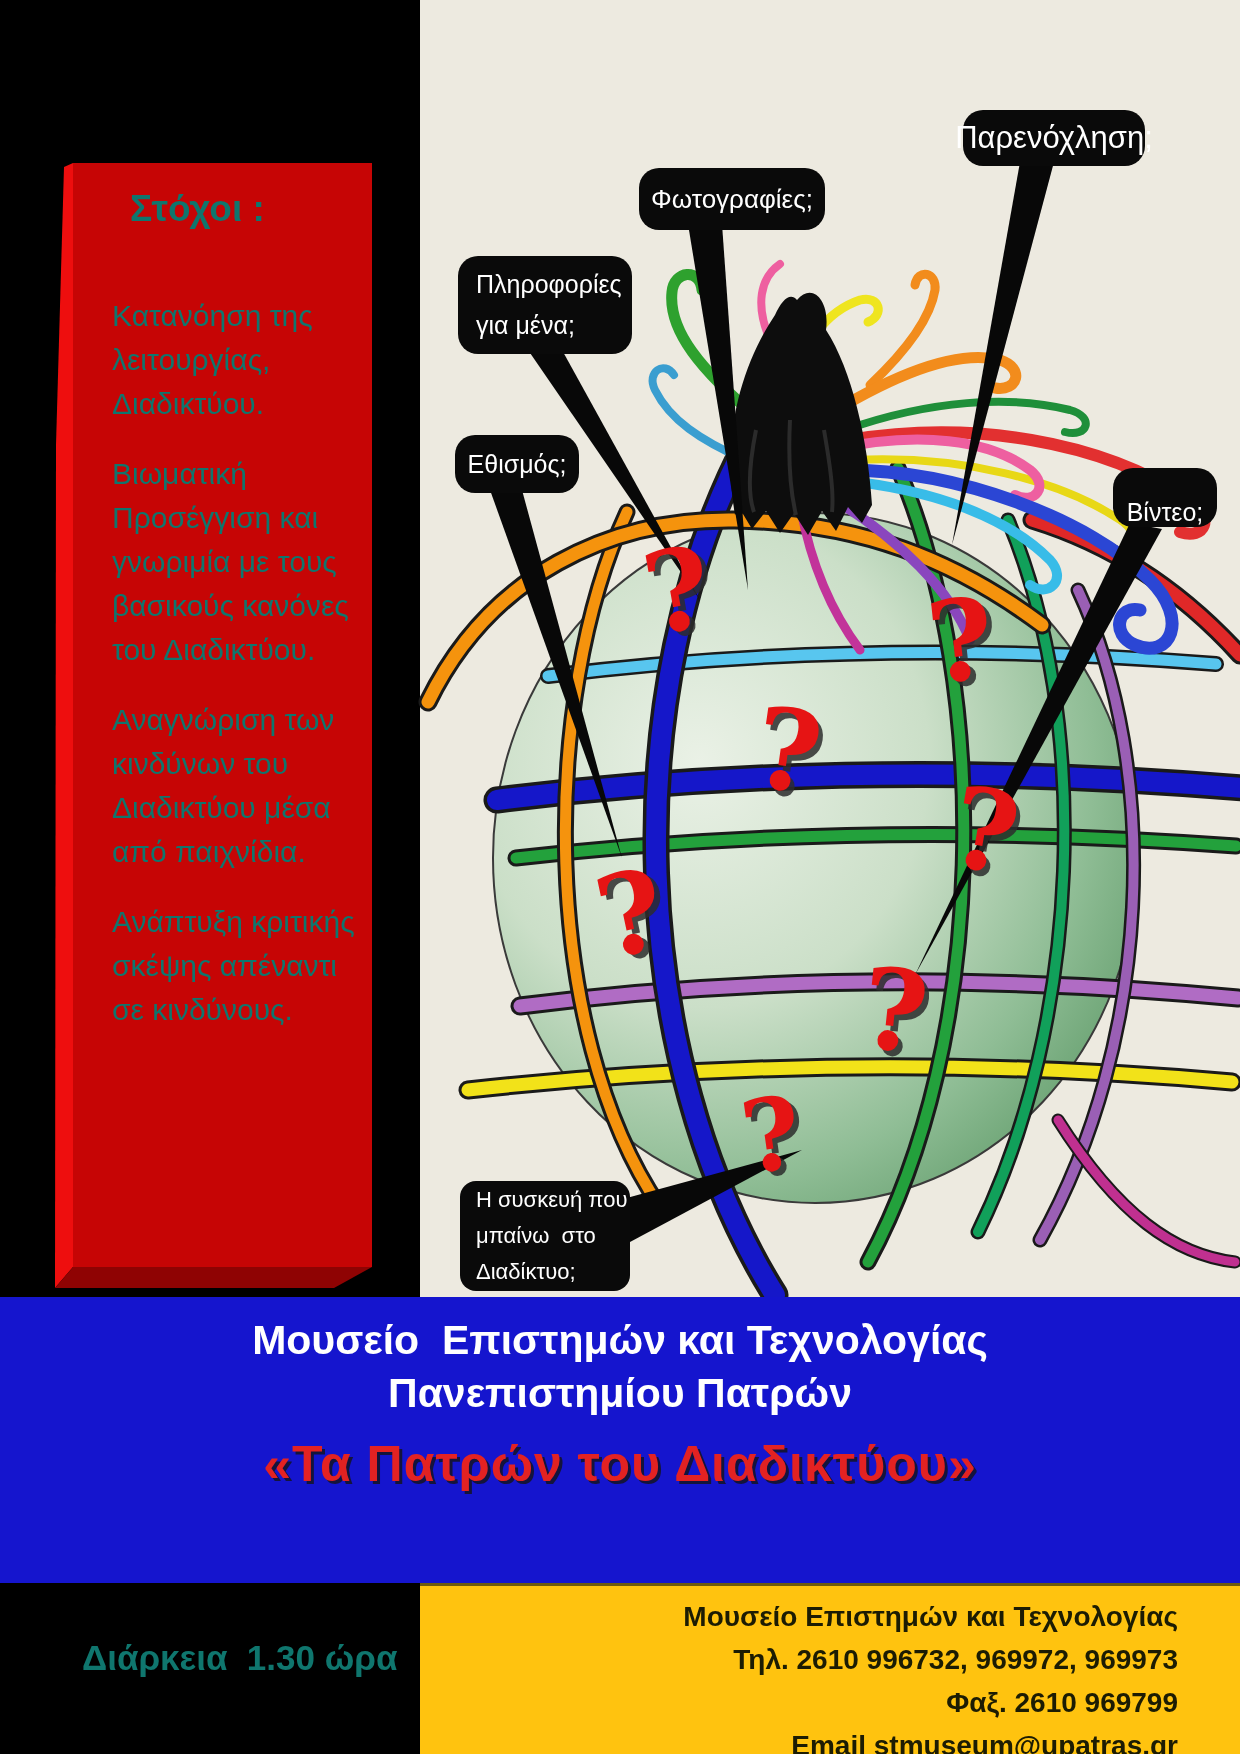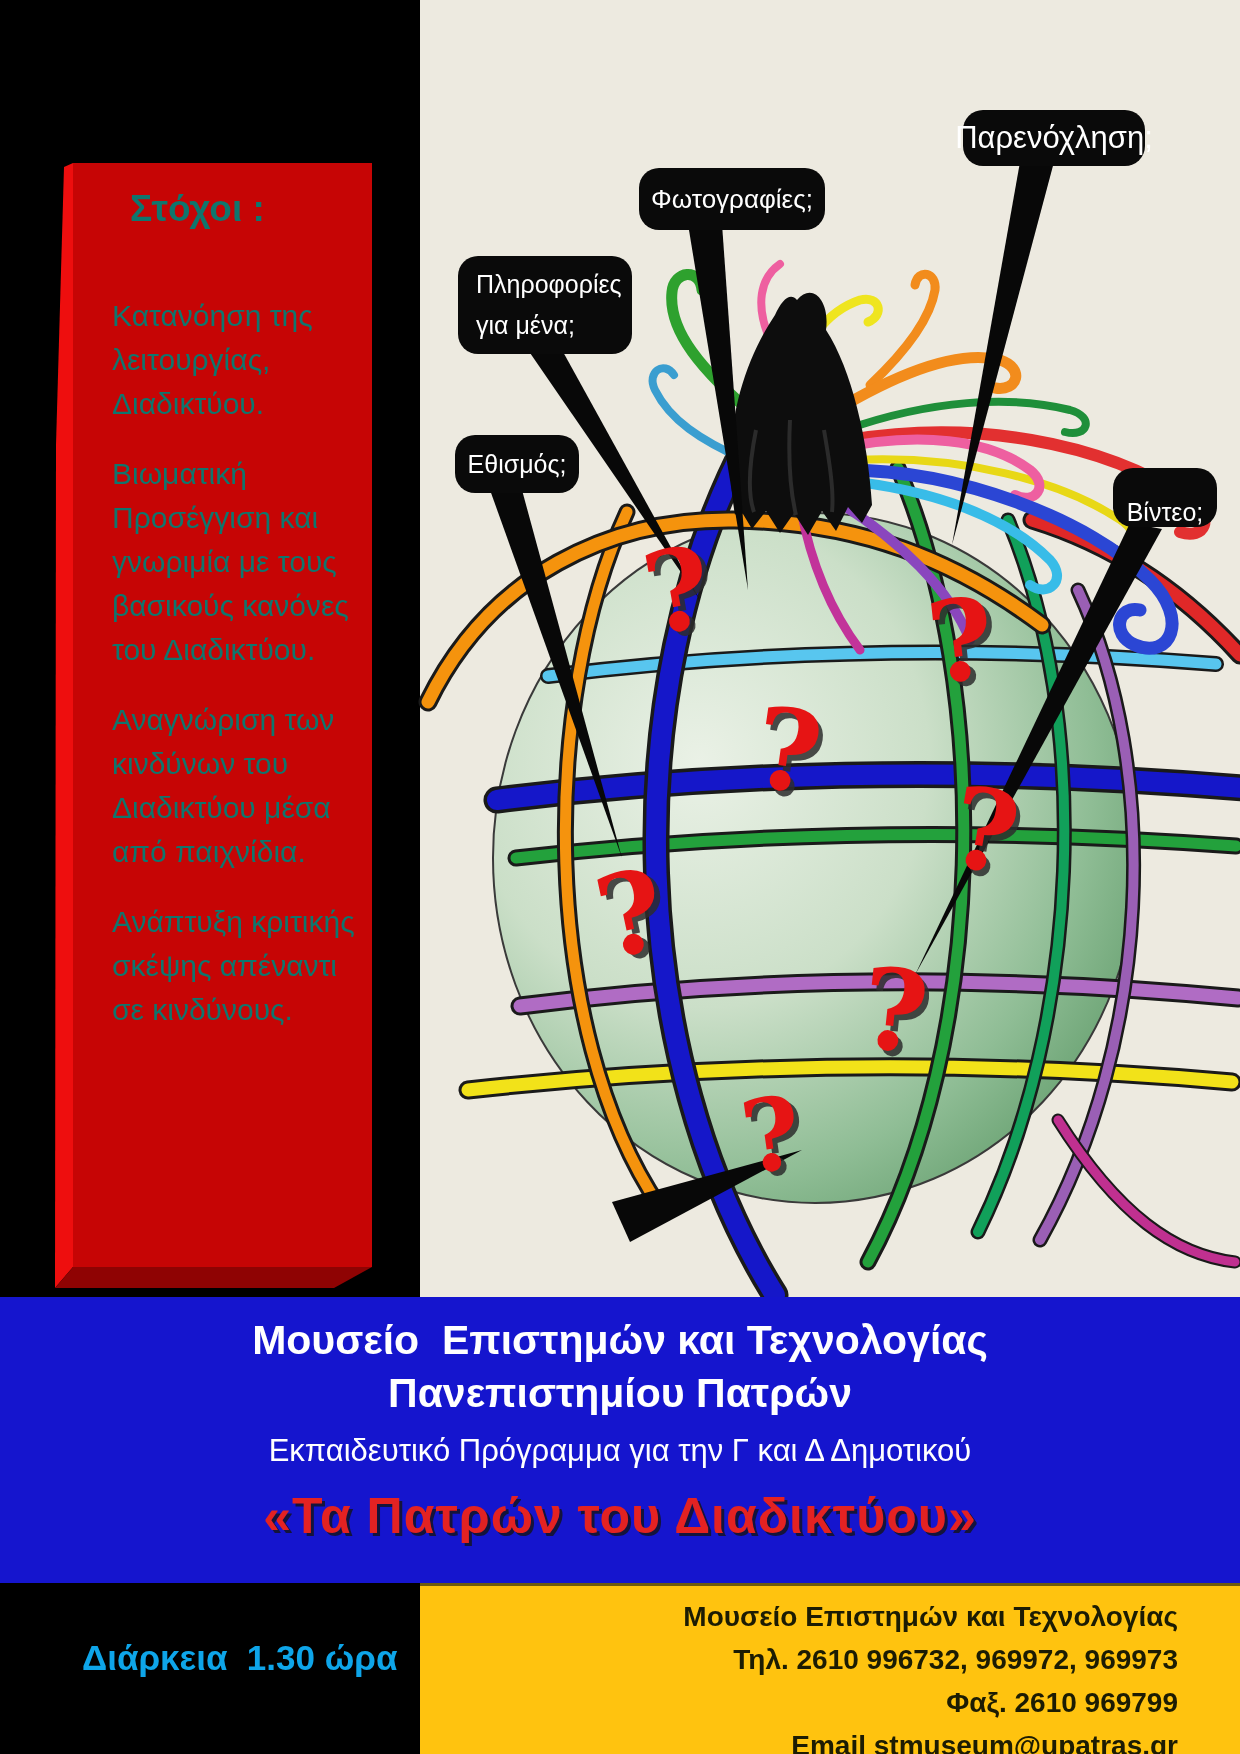--- a/index.html
+++ b/index.html
@@ -43,21 +43,21 @@
   }
   .band-org1{font-size:41px;font-weight:bold;white-space:pre;margin-top:20px;}
   .band-org2{font-size:41px;font-weight:bold;margin-top:6px;}
   .band-prog{font-size:31px;margin-top:16px;}
   .band-title{
     font-size:50px;font-weight:bold;color:#E32222;margin-top:18px;letter-spacing:1px;
     text-shadow:3px 3px 0 #14143C;
   }
 
   
-  .duration{position:absolute;left:82px;top:1638px;color:#0ea5e9;font-size:35px;font-weight:bold;white-space:pre;}
+  .duration{position:absolute;left:82px;top:1638px;color:#0f766e;font-size:35px;font-weight:bold;white-space:pre;}
   .yellow-block{
     position:absolute;left:420px;top:1583px;width:820px;height:171px;background:#FFC30F;
     border-top:3px solid #6E5A0E;box-sizing:border-box;
     color:#1C1C03;text-align:right;padding:9px 62px 0 0;
     font-size:28px;font-weight:bold;line-height:43px;
   }
   .yellow-block div{white-space:pre;}
 </style>
 </head>
 <body>
@@ -176,25 +176,29 @@
   <div class="bubble b-info">
     <span>Πληροφορίες</span>
     <span>για μένα;</span>
   </div>
   <div class="bubble center b-addiction">
     <span>Εθισμός;</span>
   </div>
   <div class="bubble center b-video">
     <span>Βίντεο;</span>
   </div>
+  <div class="bubble b-device">
+    <span>Η συσκευή που</span>
+    <span>μπαίνω  στο</span>
+    <span>Διαδίκτυο;</span>
+  </div>
 
   <div class="blue-band">
     <div class="band-org1">Μουσείο  Επιστημών και Τεχνολογίας</div>
     <div class="band-org2">Πανεπιστημίου Πατρών</div>
-    <div class="band-prog">Εκπαιδευτικό Πρόγραμμα για την Γ και Δ Δημοτικού</div>
     <div class="band-title">«Τα Πατρών του Διαδικτύου»</div>
   </div>
 
   <div class="duration">Διάρκεια  1.30 ώρα</div>
   <div class="yellow-block">
     <div>Μουσείο Επιστημών και Τεχνολογίας</div>
     <div>Τηλ. 2610 996732, 969972, 969973</div>
     <div>Φαξ. 2610 969799</div>
     <div>Email stmuseum@upatras.gr</div>
   </div>

